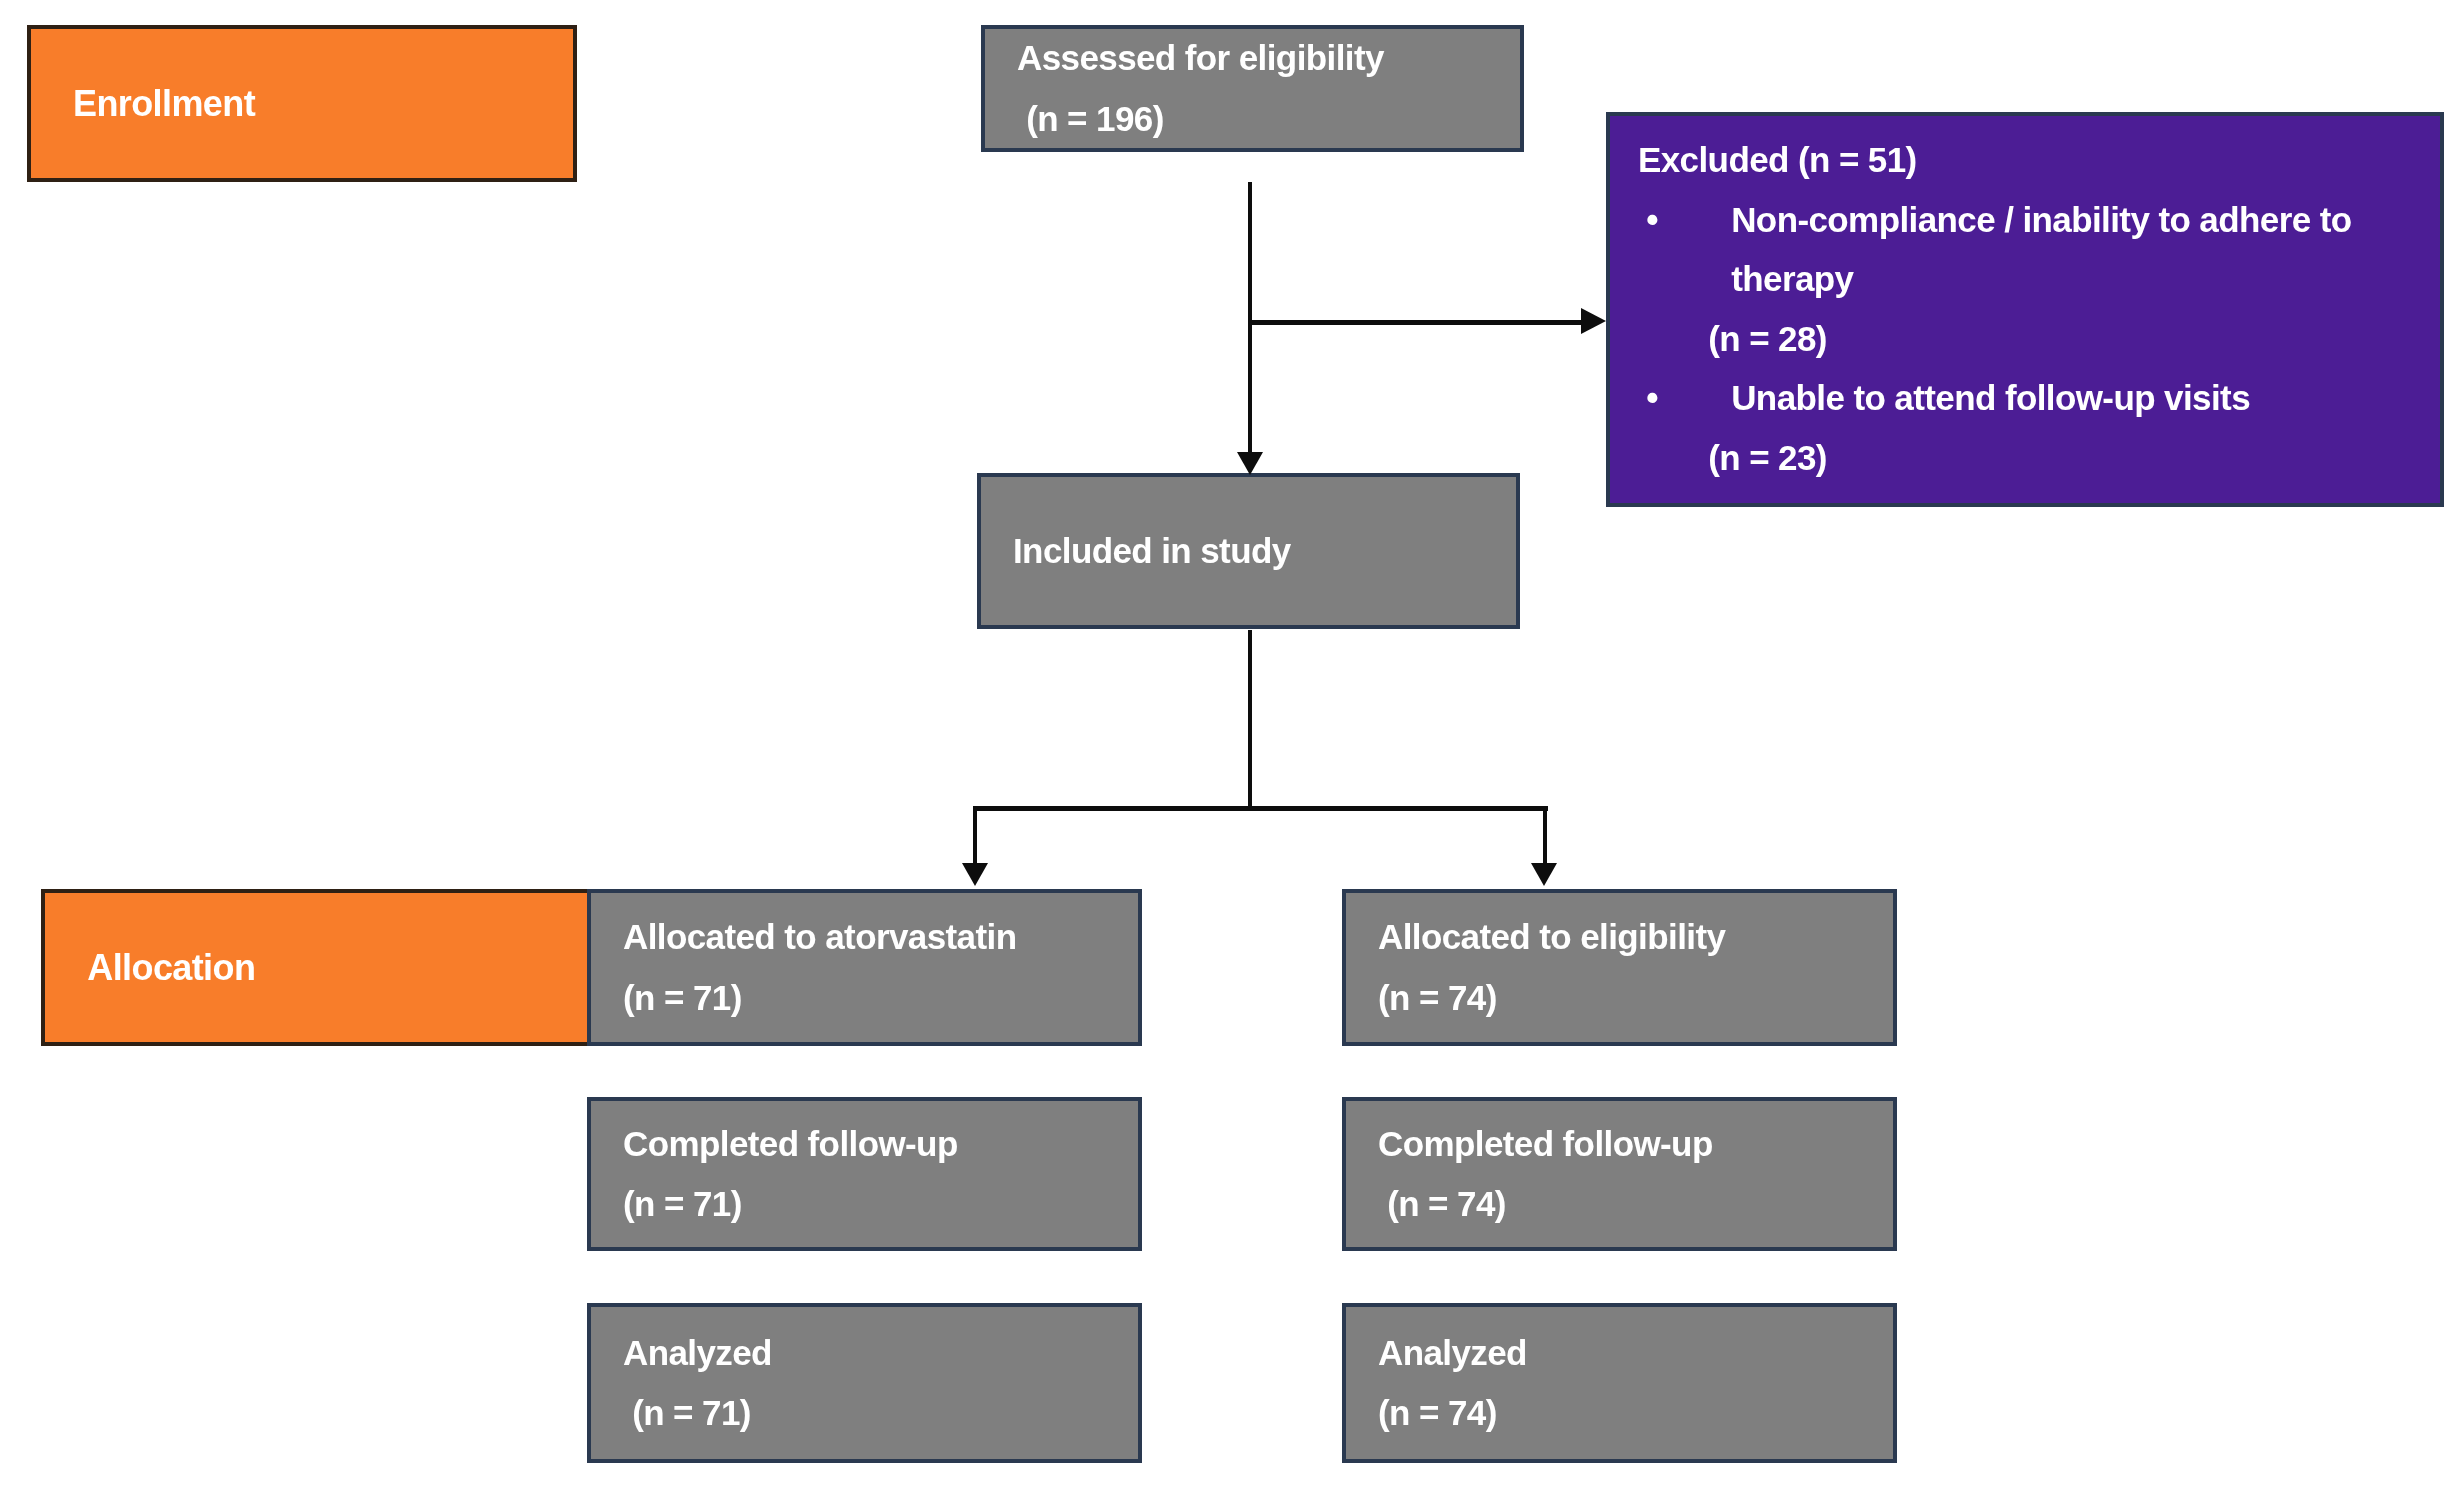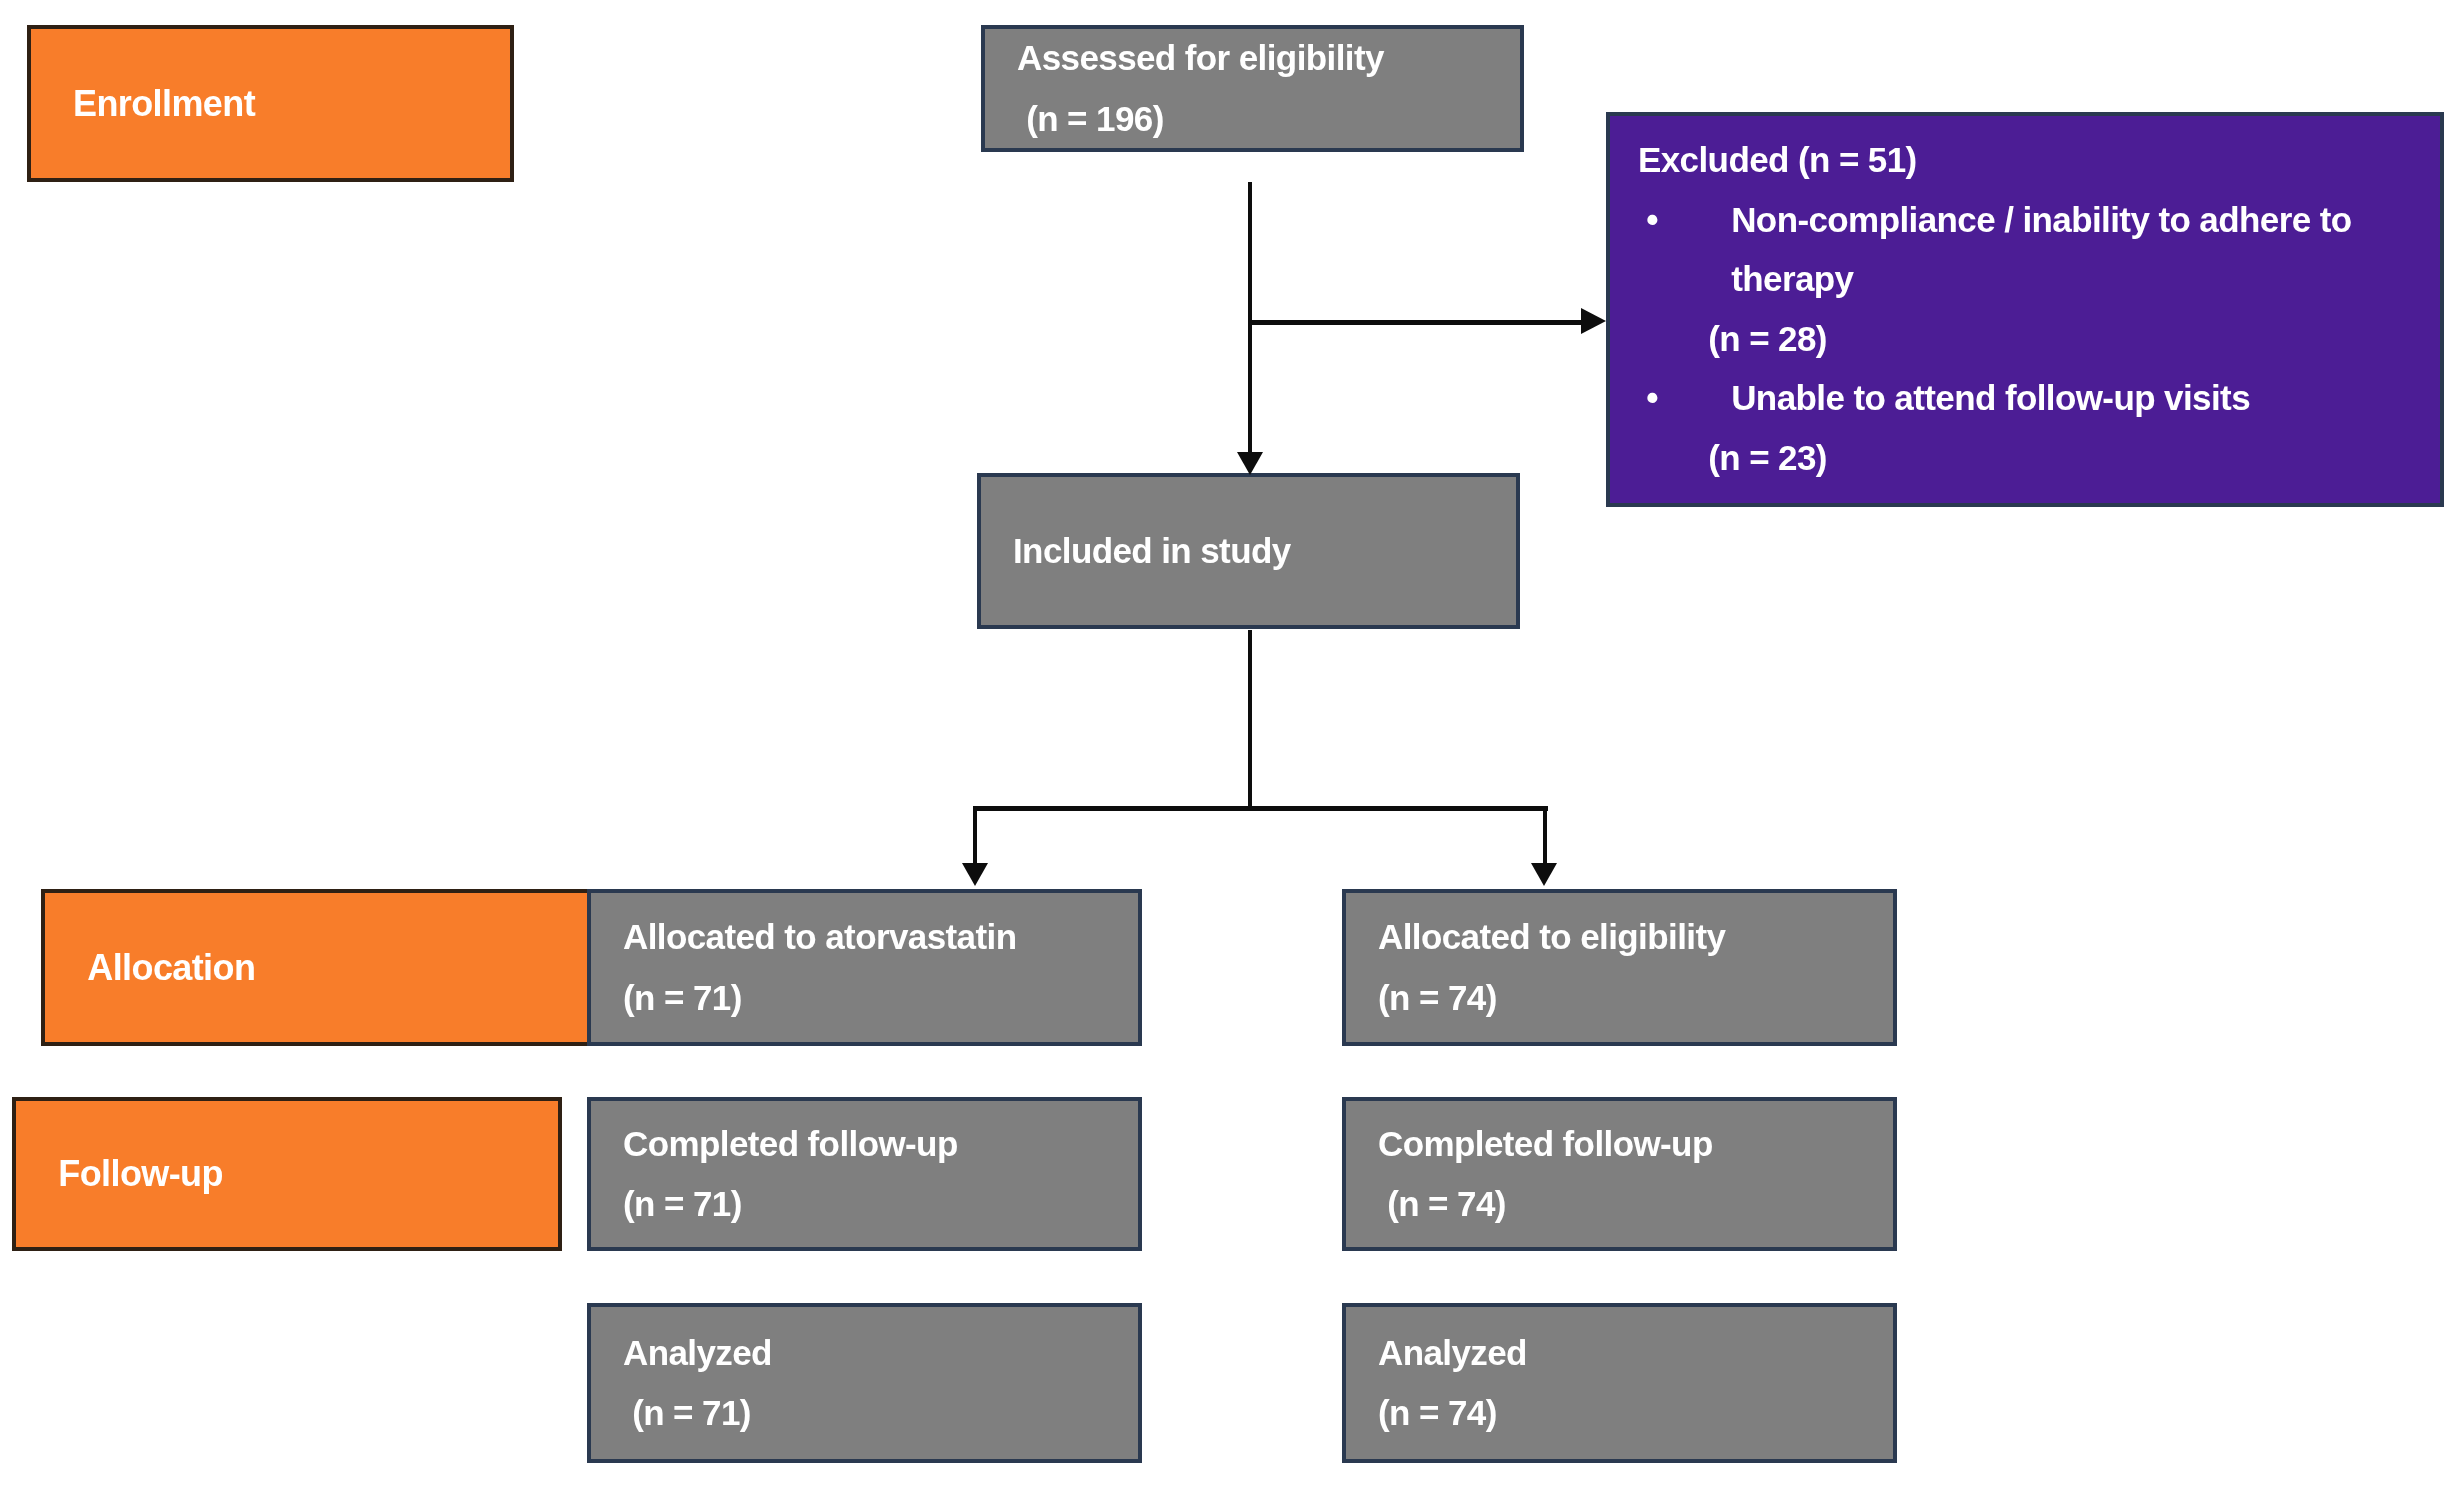--- a/index.html
+++ b/index.html
@@ -74,31 +74,28 @@
     border-top: 13.5px solid transparent;
     border-bottom: 13.5px solid transparent;
     border-left: 25px solid #0d0d0d;
   }
 </style>
 </head>
 <body>
 
 <div class="canvas">
 
-  <div class="box orange" style="left:27px; top:25px; width:487px; height:157px;">
+  <div class="box orange" style="left:27px; top:25px; width:550px; height:157px;">
     <span class="line">Enrollment</span>
   </div>
 
   <div class="box orange" style="left:12.3px; top:889px; width:650px; height:157px;margin-left:29px;">
     <span class="line">Allocation</span>
   </div>
 
-  <div class="box orange" style="left:12.3px; top:1097px; width:550px; height:154px;">
-    <span class="line">Follow-up</span>
-  </div>
 
 
   <div class="box gray" style="left:981px; top:25px; width:543px; height:127px;">
     <span class="line">Assessed for eligibility</span>
     <span class="line"> (n = 196)</span>
   </div>
 
   <div class="excluded-content" style="left:1606px; top:112px; width:838px; height:395px;">
     <div class="line">Excluded (n = 51)</div>
     <div class="bullet-row">

